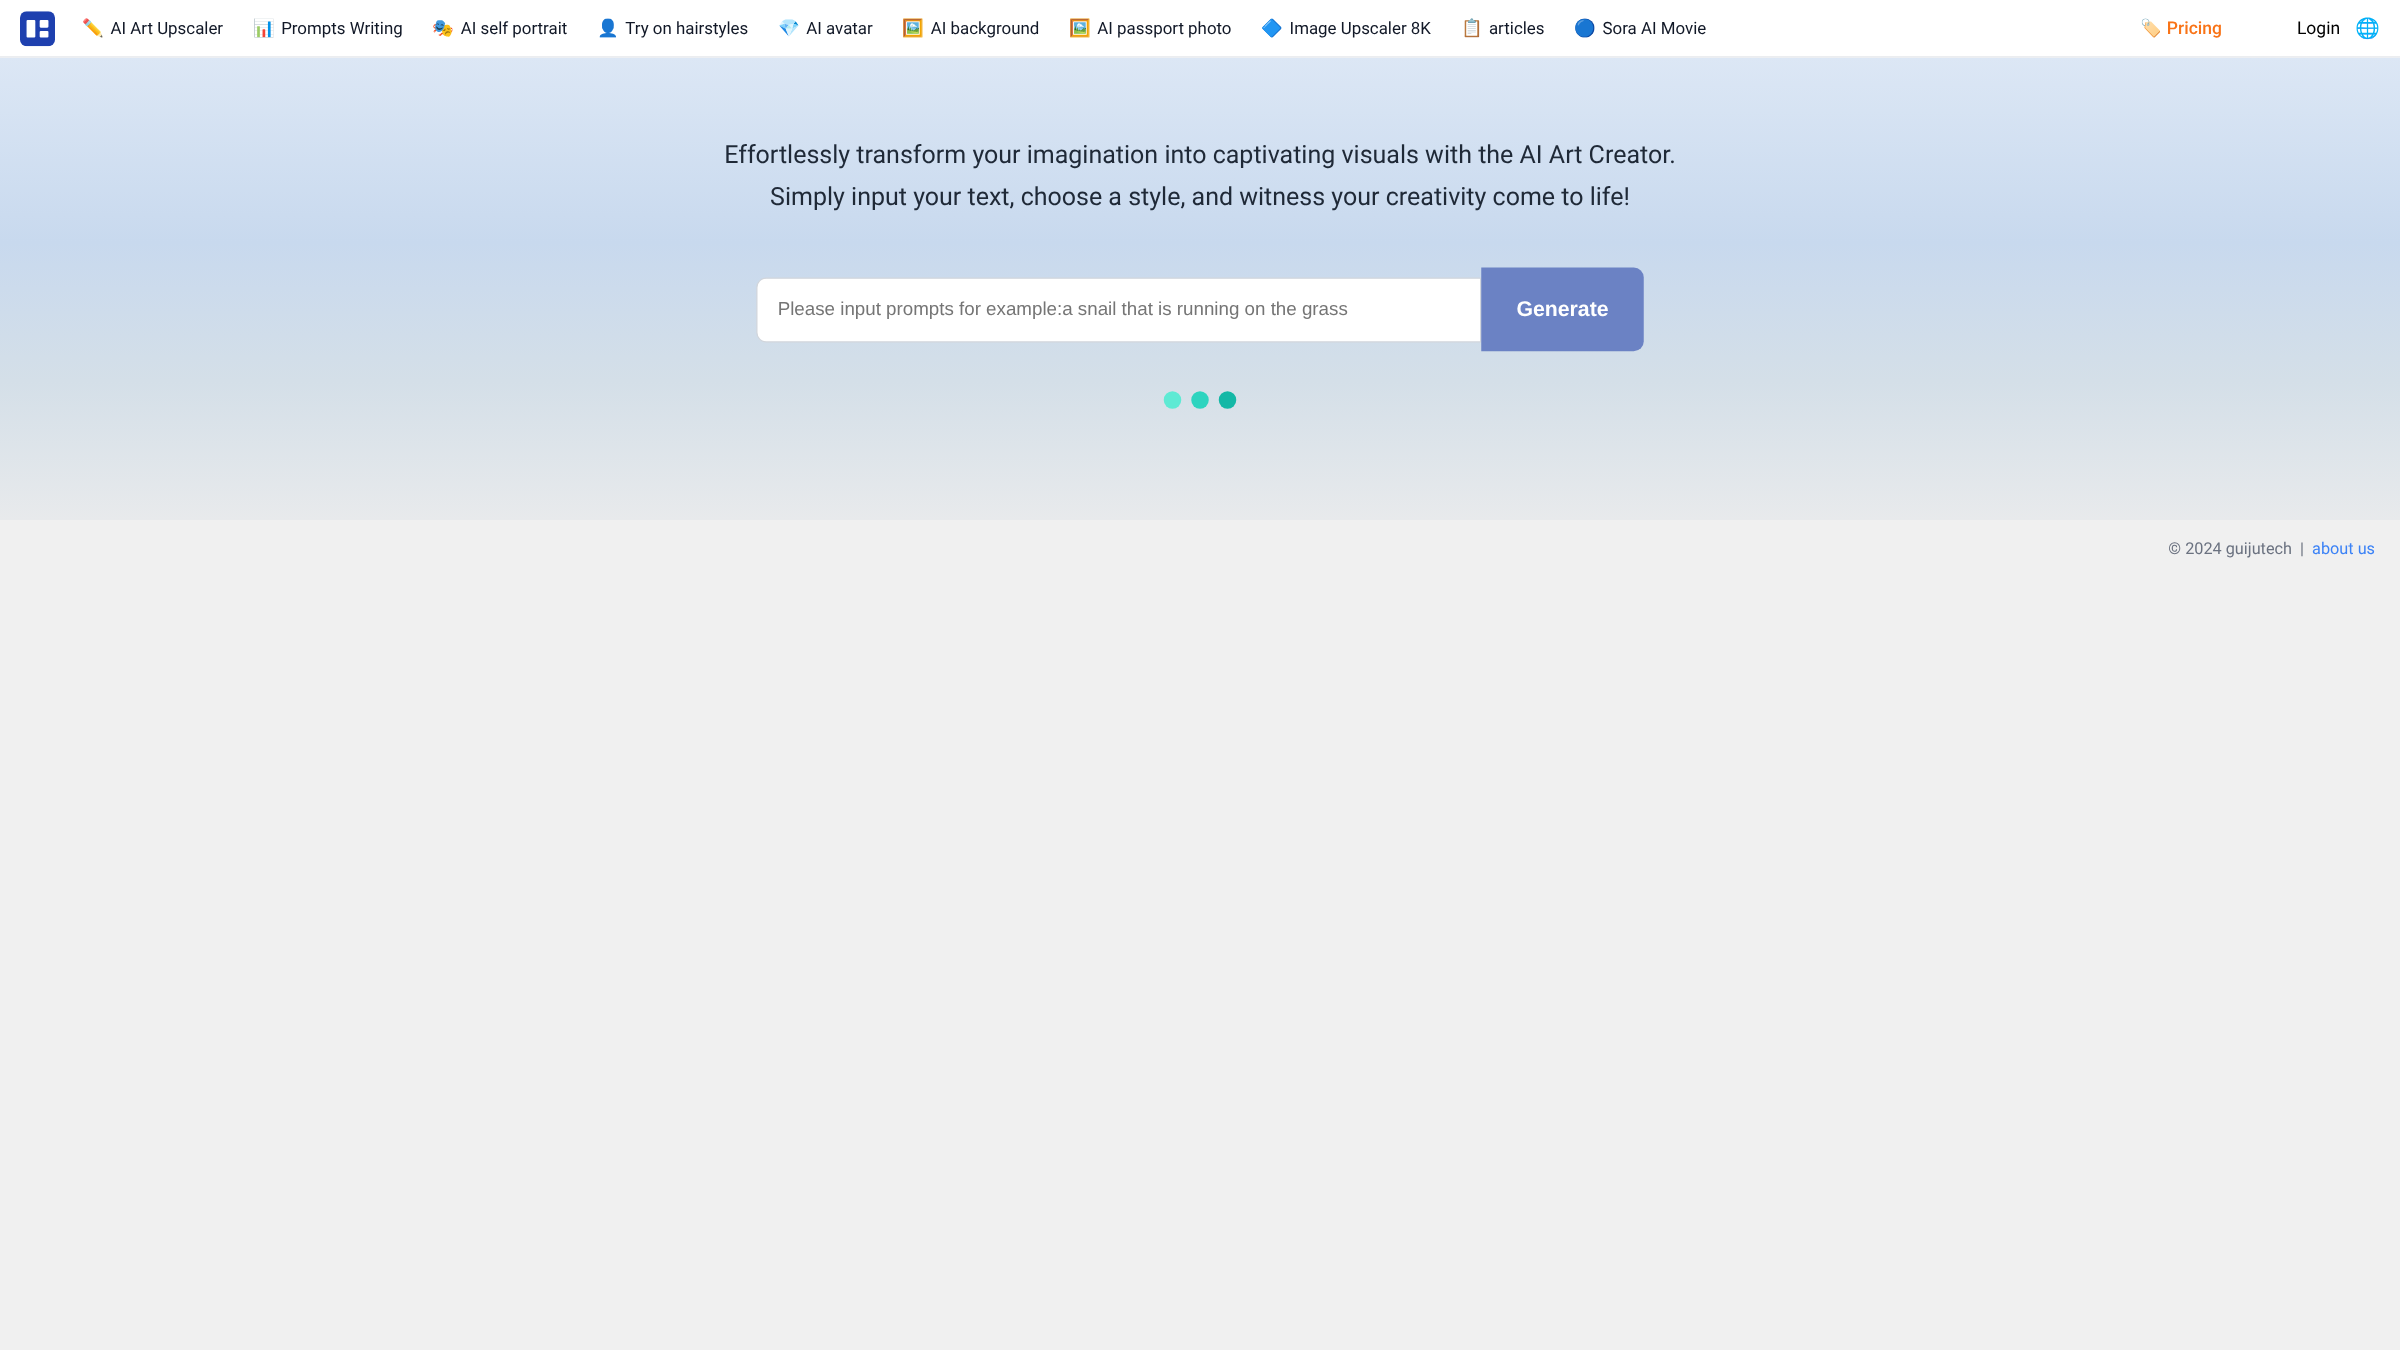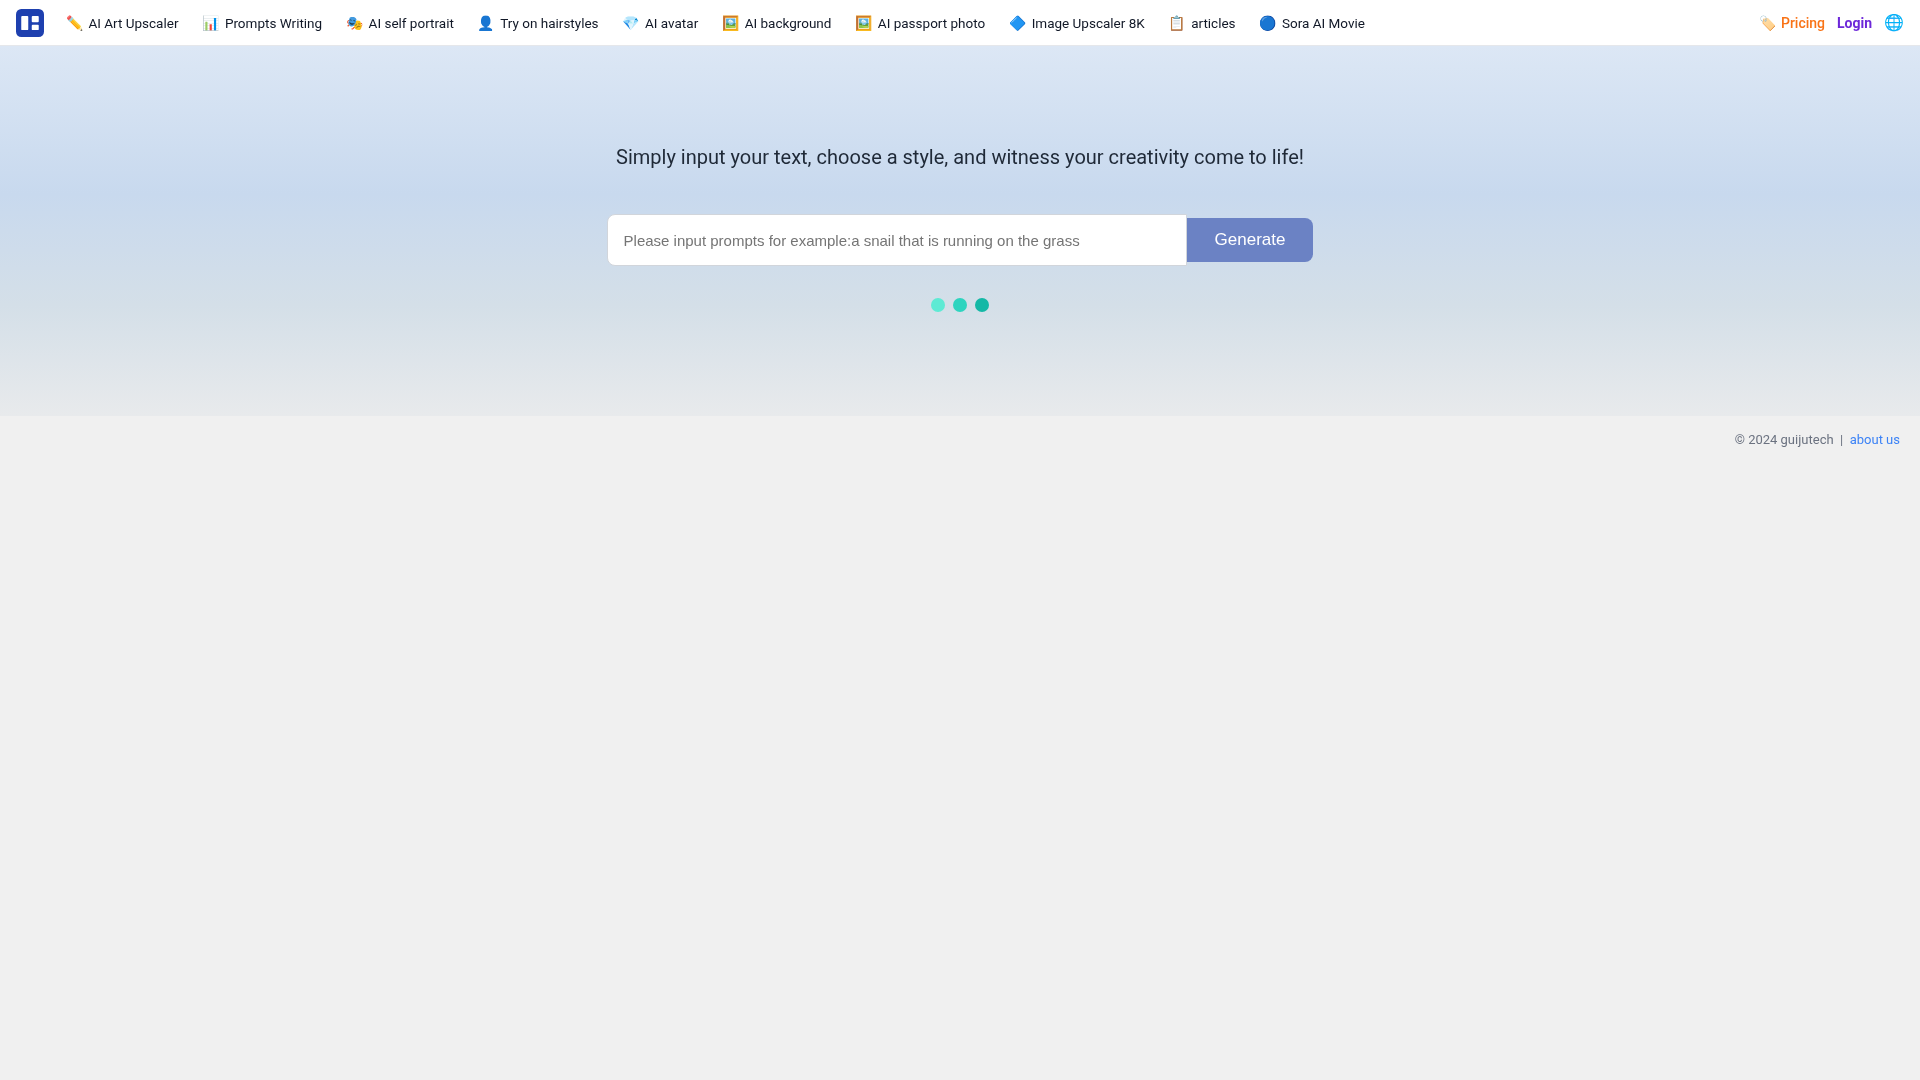--- a/index.html
+++ b/index.html
@@ -68,23 +68,24 @@
       align-items: center;
       gap: 4px;
       font-size: 14px;
       color: #f97316;
       cursor: pointer;
       font-weight: 500;
     }
 
     .login-btn {
       font-size: 14px;
-      color: #6d28d9;
-      cursor: pointer;
-      font-weight: 700;
+      color: #000000;
+      cursor: pointer;
+      font-weight: 400;
+      margin-left: 48px;
     }
 
     .lang-icon {
       font-size: 16px;
       color: #6b7280;
       cursor: pointer;
     }
 
     
     .hero {
@@ -126,28 +127,28 @@
       border: 1px solid #d1d5db;
       border-radius: 8px 0 0 8px;
       padding: 6px 16px;
       font-size: 15px;
       color: #8b5cf6;
       outline: none;
       background: #ffffff;
     }
 
     .generate-btn {
-      height: 44px;
+      height: 67px;
       padding: 0 28px;
       background: #6b82c4;
       color: #ffffff;
       border: none;
       border-radius: 0 8px 8px 0;
       font-size: 17px;
-      font-weight: 400;
+      font-weight: 700;
       cursor: pointer;
       white-space: nowrap;
     }
 
     
     .loading-dots {
       display: flex;
       align-items: center;
       justify-content: center;
       gap: 8px;
@@ -252,21 +253,21 @@
       <span style="font-size:14px;">🏷️</span>
       <span>Pricing</span>
     </div>
     <div class="login-btn">Login</div>
     <div class="lang-icon">🌐</div>
   </div>
 </nav>
 
 <section class="hero">
   <p class="hero-subtitle">
-    <br>
+    <span>Effortlessly transform your imagination into captivating visuals with the AI Art Creator.</span><br>
     <span>Simply input your text, choose a style, and witness your creativity come to life!</span>
   </p>
 
   <div class="input-row">
     <input class="prompt-input" type="text" placeholder="Please input prompts for example:a snail that is running on the grass" style="">
     <button class="generate-btn">Generate</button>
   </div>
 
   <div class="loading-dots">
     <div class="dot"></div>

